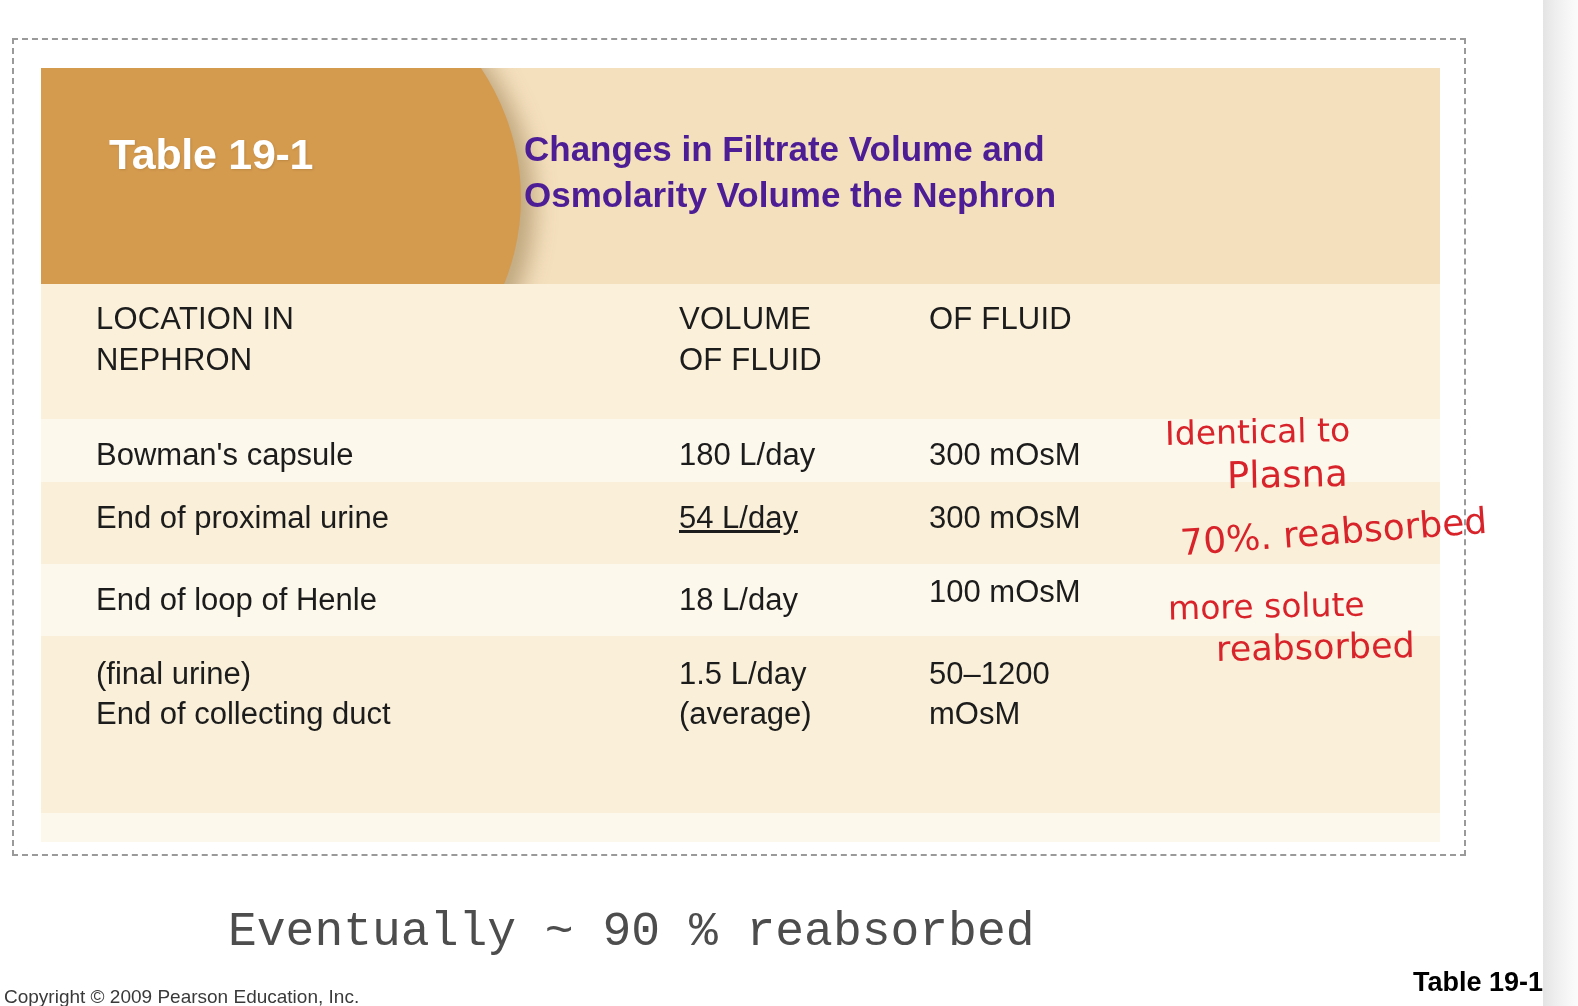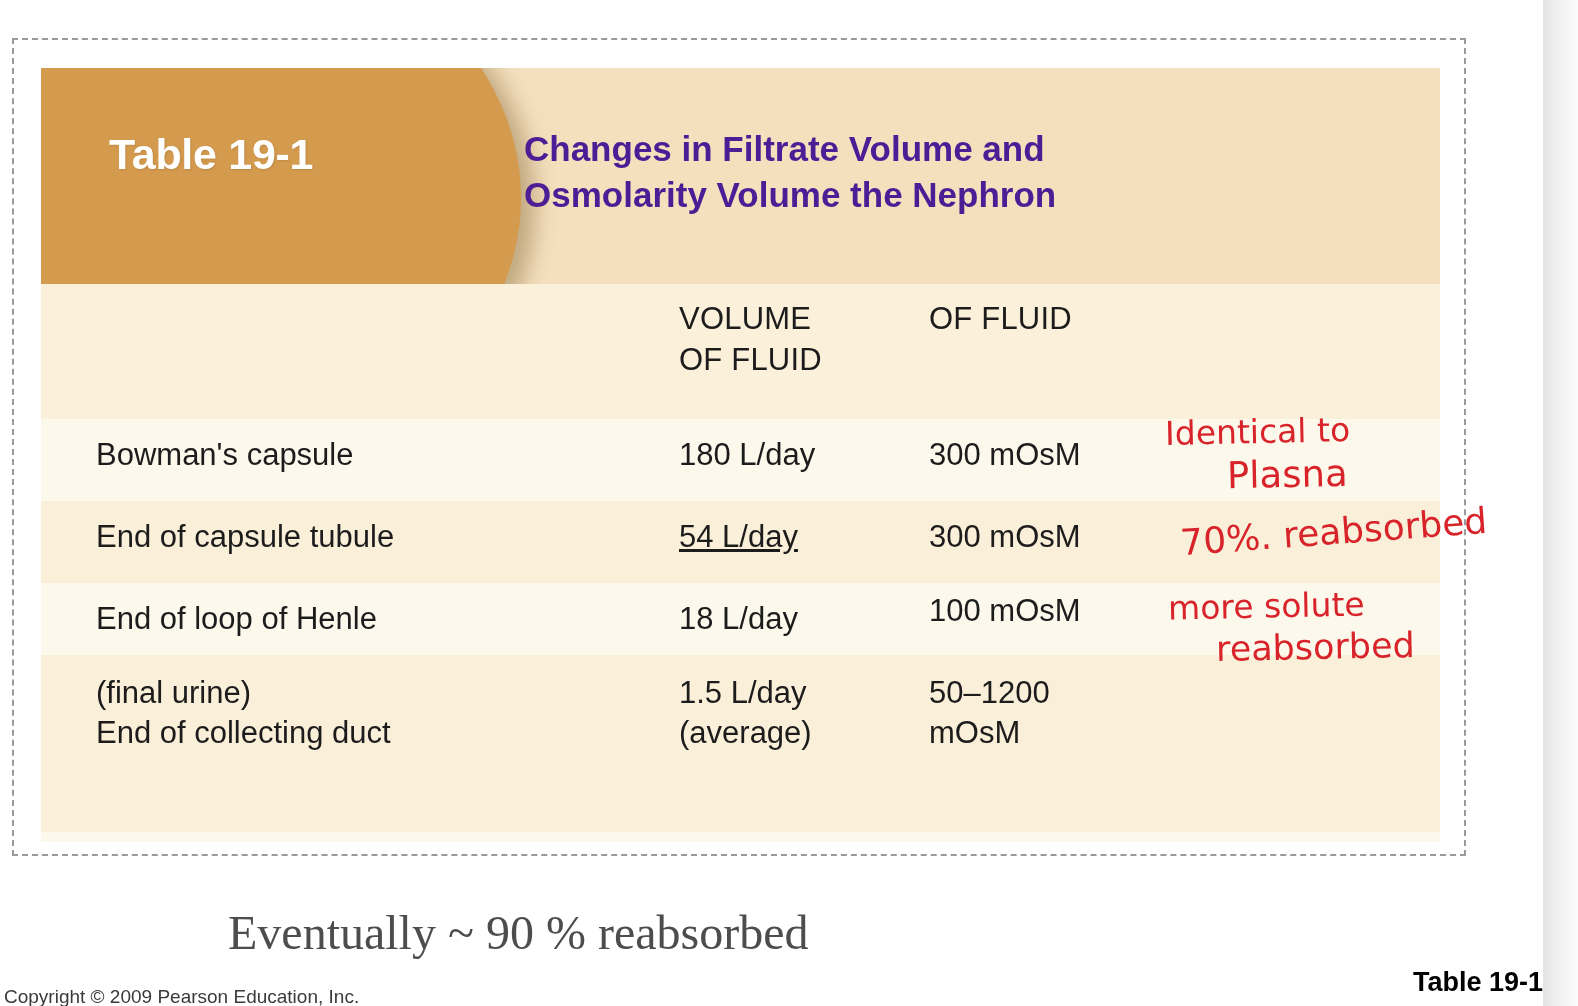--- a/index.html
+++ b/index.html
@@ -184,21 +184,21 @@
     font-size: 35px;
   }
 
   
   #caption-reabsorbed {
     position: absolute;
     left: 228px;
     top: 905px;
     font-size: 48px;
     color: #4d4d4d;
-    font-family: Liberation Serif, serif;
+    font-family: Liberation Mono, monospace;
     white-space: nowrap;
   }
 
   #copyright-line {
     position: absolute;
     left: 4px;
     top: 986px;
     font-size: 19px;
     color: #3a3a3a;
     white-space: nowrap;
@@ -228,44 +228,48 @@
       <div id="header-orange-block"></div>
       <div id="header-orange-shape"></div>
       <div id="table-number-label">Table 19-1</div>
       <div id="table-title">
         <span class="title-line">Changes in Filtrate Volume and</span>
         <span class="title-line">Osmolarity Volume the Nephron</span>
       </div>
     </div>
 
     <div id="column-header-row">
+      <div class="col-head col-location">
+        <span class="hl">LOCATION IN</span>
+        <span class="hl">NEPHRON</span>
+      </div>
       <div class="col-head col-volume">
         <span class="hl">VOLUME</span>
         <span class="hl">OF FLUID</span>
       </div>
       <div class="col-head col-osmolarity">
         <span class="hl">OF FLUID</span>
       </div>
     </div>
 
-    <div class="data-row row-odd" style="height:82px;">
+    <div class="data-row row-odd" style="height:63px;">
       <div class="cell col-location" style="top:16px;">
         <span class="cl">Bowman's capsule</span>
       </div>
       <div class="cell col-volume" style="top:16px;">
         <span class="cl">180 L/day</span>
       </div>
       <div class="cell col-osmolarity" style="top:16px;">
         <span class="cl">300 mOsM</span>
       </div>
     </div>
 
     <div class="data-row row-even" style="height:82px;">
       <div class="cell col-location" style="top:16px;">
-        <span class="cl">End of capsule tubule</span>
+        <span class="cl">End of proximal urine</span>
       </div>
       <div class="cell col-volume" style="top:16px;text-decoration:underline;">
         <span class="cl">54 L/day</span>
       </div>
       <div class="cell col-osmolarity" style="top:16px;">
         <span class="cl">300 mOsM</span>
       </div>
     </div>
 
     <div class="data-row row-odd" style="height:72px;">

